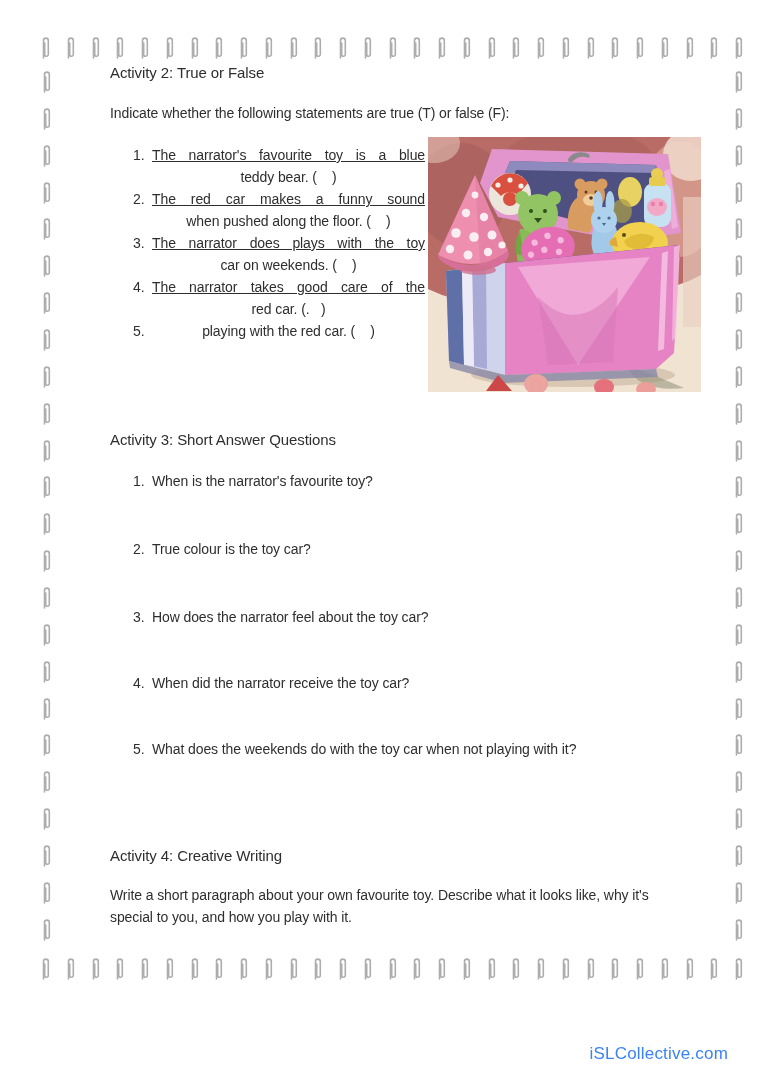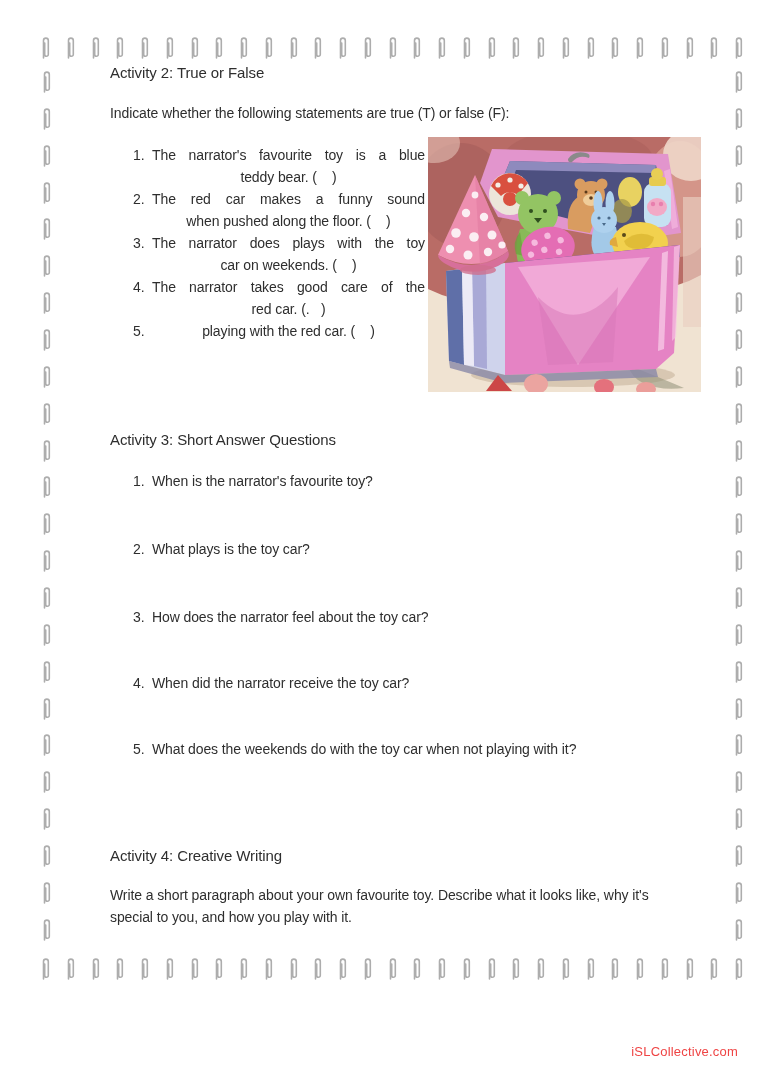--- a/index.html
+++ b/index.html
@@ -22,34 +22,34 @@
   #border-right{left:733px;}
 
   
   .heading{font-size:15px;line-height:20px;}
   #a2-heading{left:110px;top:63px;}
   #a2-instruction{left:110px;top:103px;line-height:20px;}
   #tf-list{left:133px;top:144px;width:292px;}
   .tf-item{display:flex;line-height:22px;}
   .num{flex:0 0 15px;}
   .tf-body{flex:1;margin-left:4px;}
-  .l1{display:block;text-align:justify;text-align-last:justify;}
+  .l1{display:block;text-align:justify;text-align-last:justify;text-decoration:underline;}
   .l2{display:block;text-align:center;}
 
   #toybox{left:428px;top:137px;width:273px;height:255px;}
 
   #a3-heading{left:110px;top:430px;}
   .q{left:133px;width:580px;display:flex;line-height:22px;}
   .q-text{margin-left:4px;}
   #q1{top:470px;} #q2{top:538px;} #q3{top:606px;} #q4{top:672px;} #q5{top:738px;}
 
   #a4-heading{left:110px;top:846px;}
   #a4-prompt{left:110px;top:884px;width:560px;line-height:22px;}
 
-  #footer{right:20px;top:1044px;font-size:13px;letter-spacing:0.2px;color:#ef4444;}
+  #footer{right:30px;top:1044px;font-size:17px;letter-spacing:0.2px;color:#3b82f6;}
 </style>
 </head>
 <body>
 
 <div id="page">
 
   <div id="border-top" class="abs">
   <span class="clip">
     <svg viewBox="0 0 11 27" width="11" height="27" aria-hidden="true">
       <path d="M3.5 24 L3.5 6.5 A2.4 2.4 0 0 1 8.3 6.5 L8.3 20.5 A1.8 1.8 0 0 1 4.7 20.5 L4.7 9"></path>
@@ -875,21 +875,21 @@
   </div>
 
   <div id="a3-heading" class="abs heading">Activity 3: Short Answer Questions</div>
 
   <div id="q1" class="abs q">
     <span class="num">1.</span>
     <span class="q-text">When is the narrator's favourite toy?</span>
   </div>
   <div id="q2" class="abs q">
     <span class="num">2.</span>
-    <span class="q-text">What plays is the toy car?</span>
+    <span class="q-text">True colour is the toy car?</span>
   </div>
   <div id="q3" class="abs q">
     <span class="num">3.</span>
     <span class="q-text">How does the narrator feel about the toy car?</span>
   </div>
   <div id="q4" class="abs q">
     <span class="num">4.</span>
     <span class="q-text">When did the narrator receive the toy car?</span>
   </div>
   <div id="q5" class="abs q">

